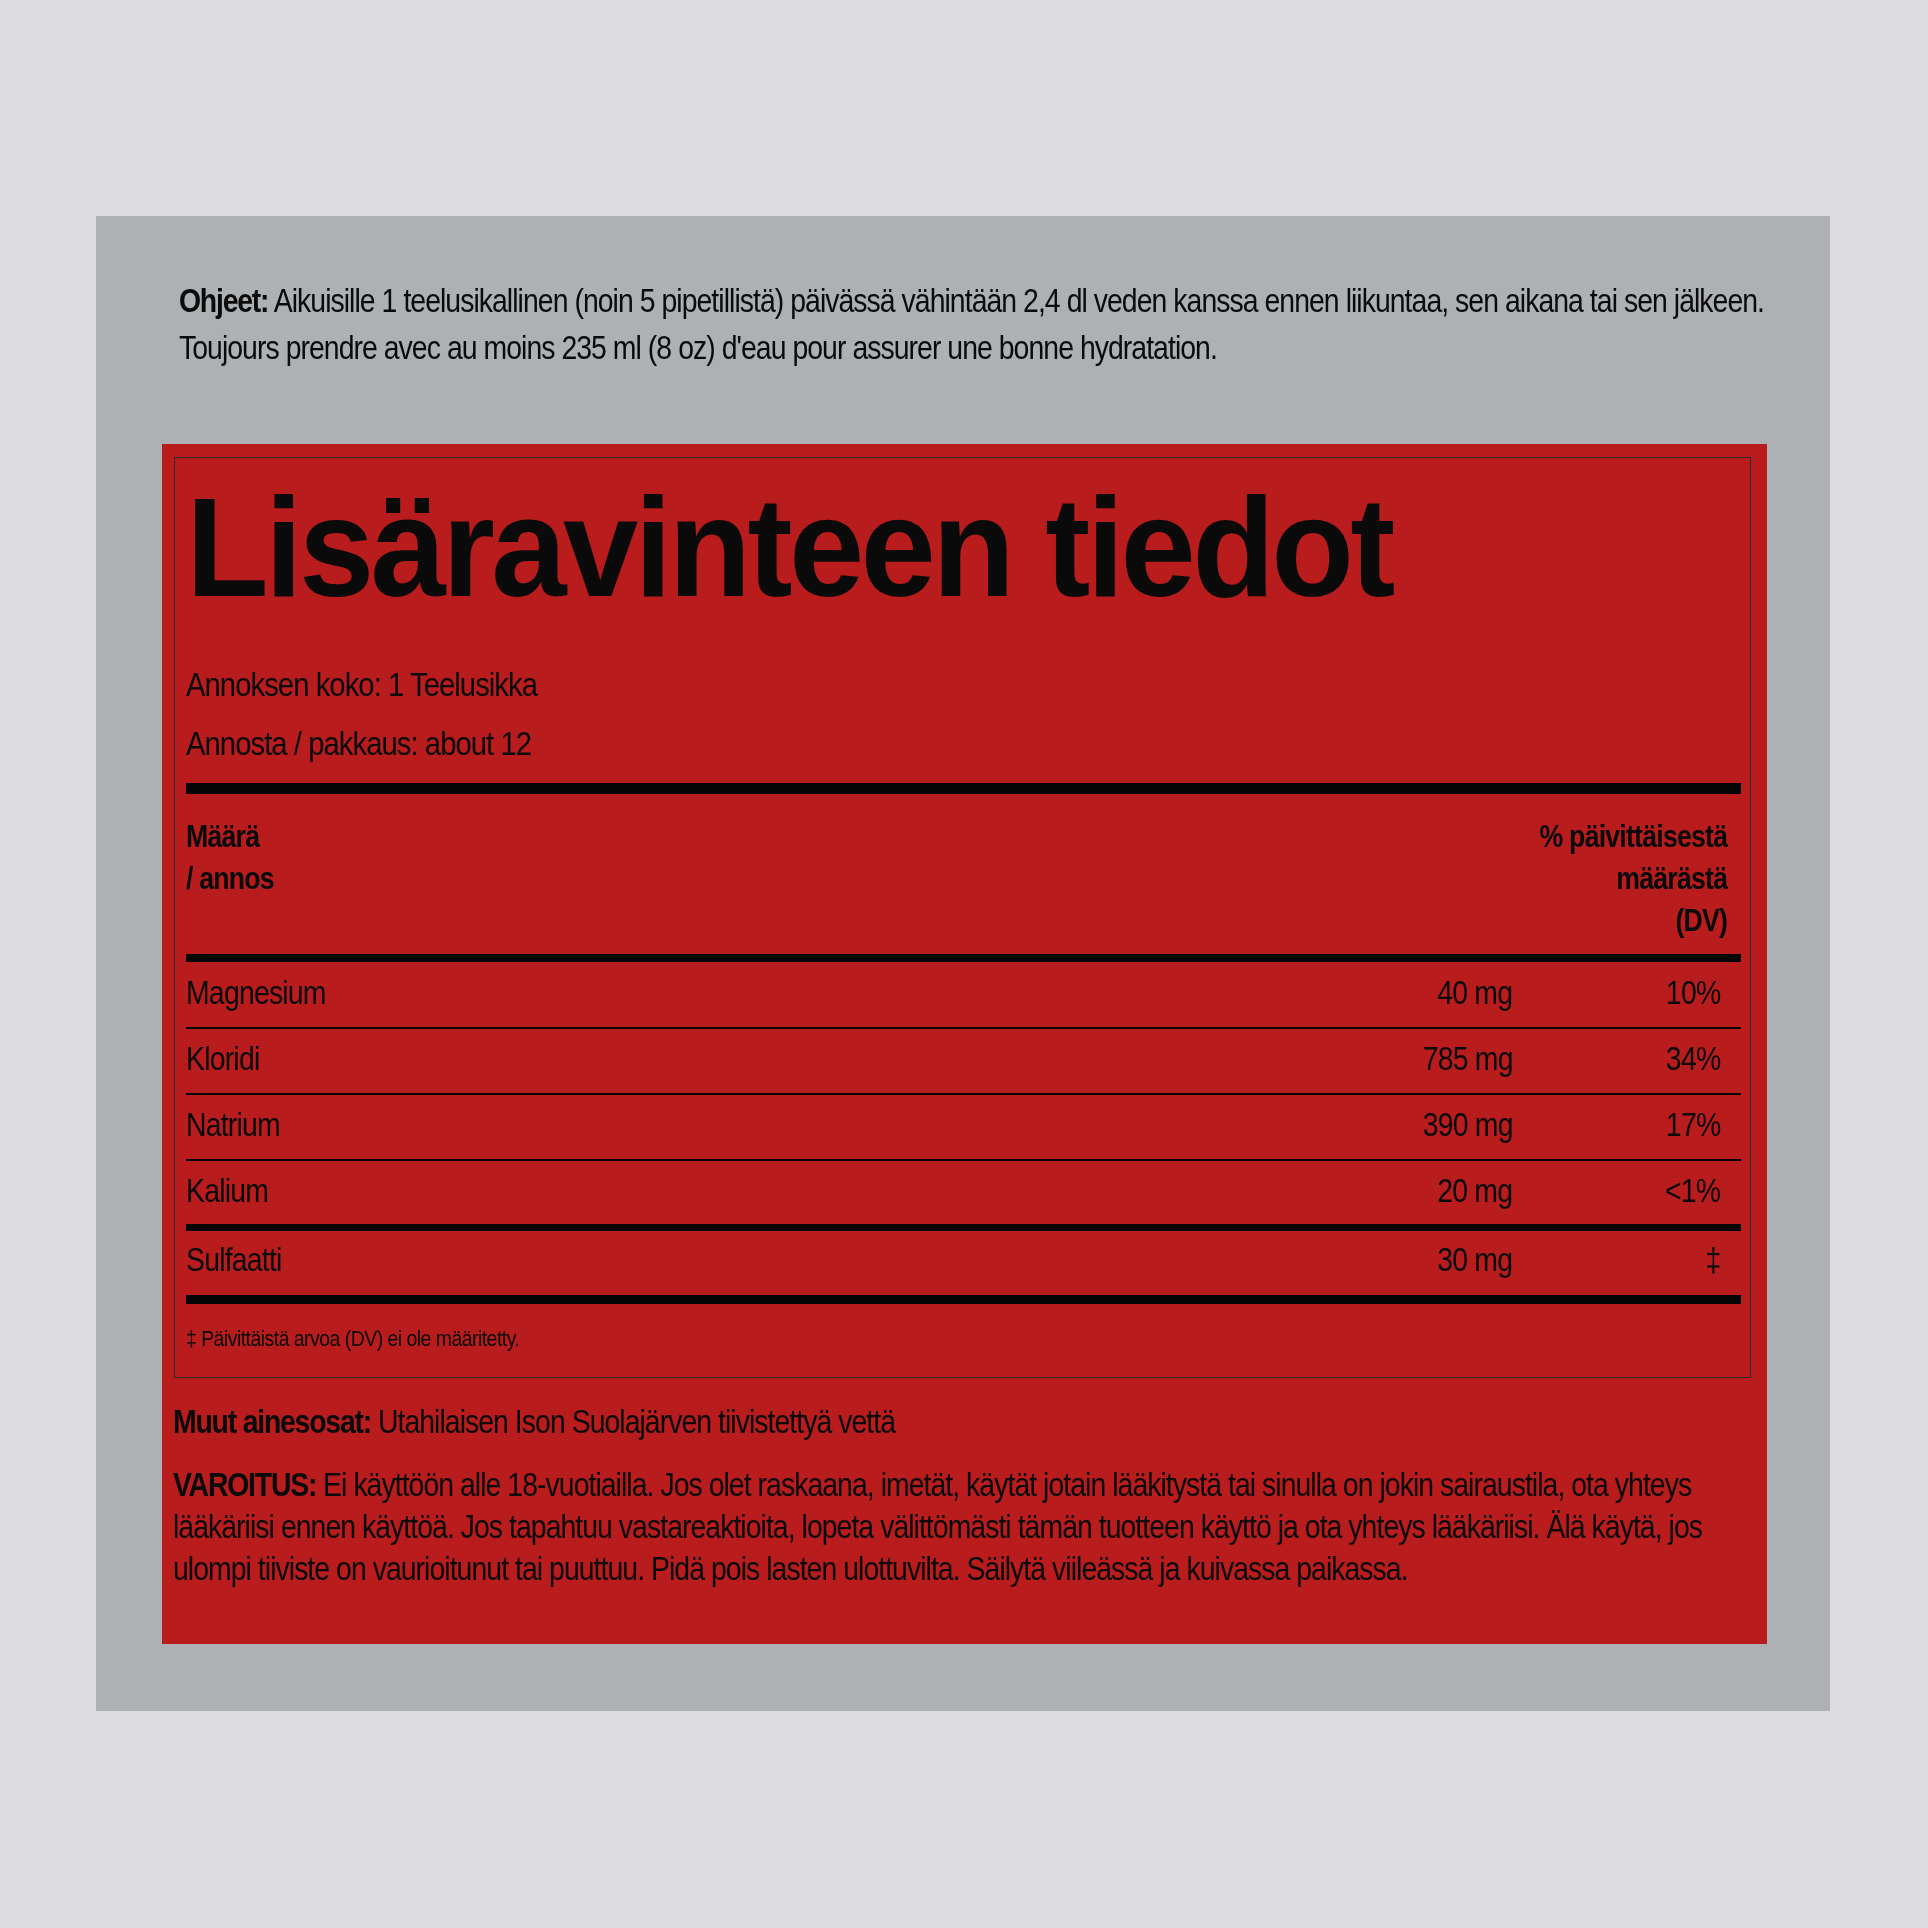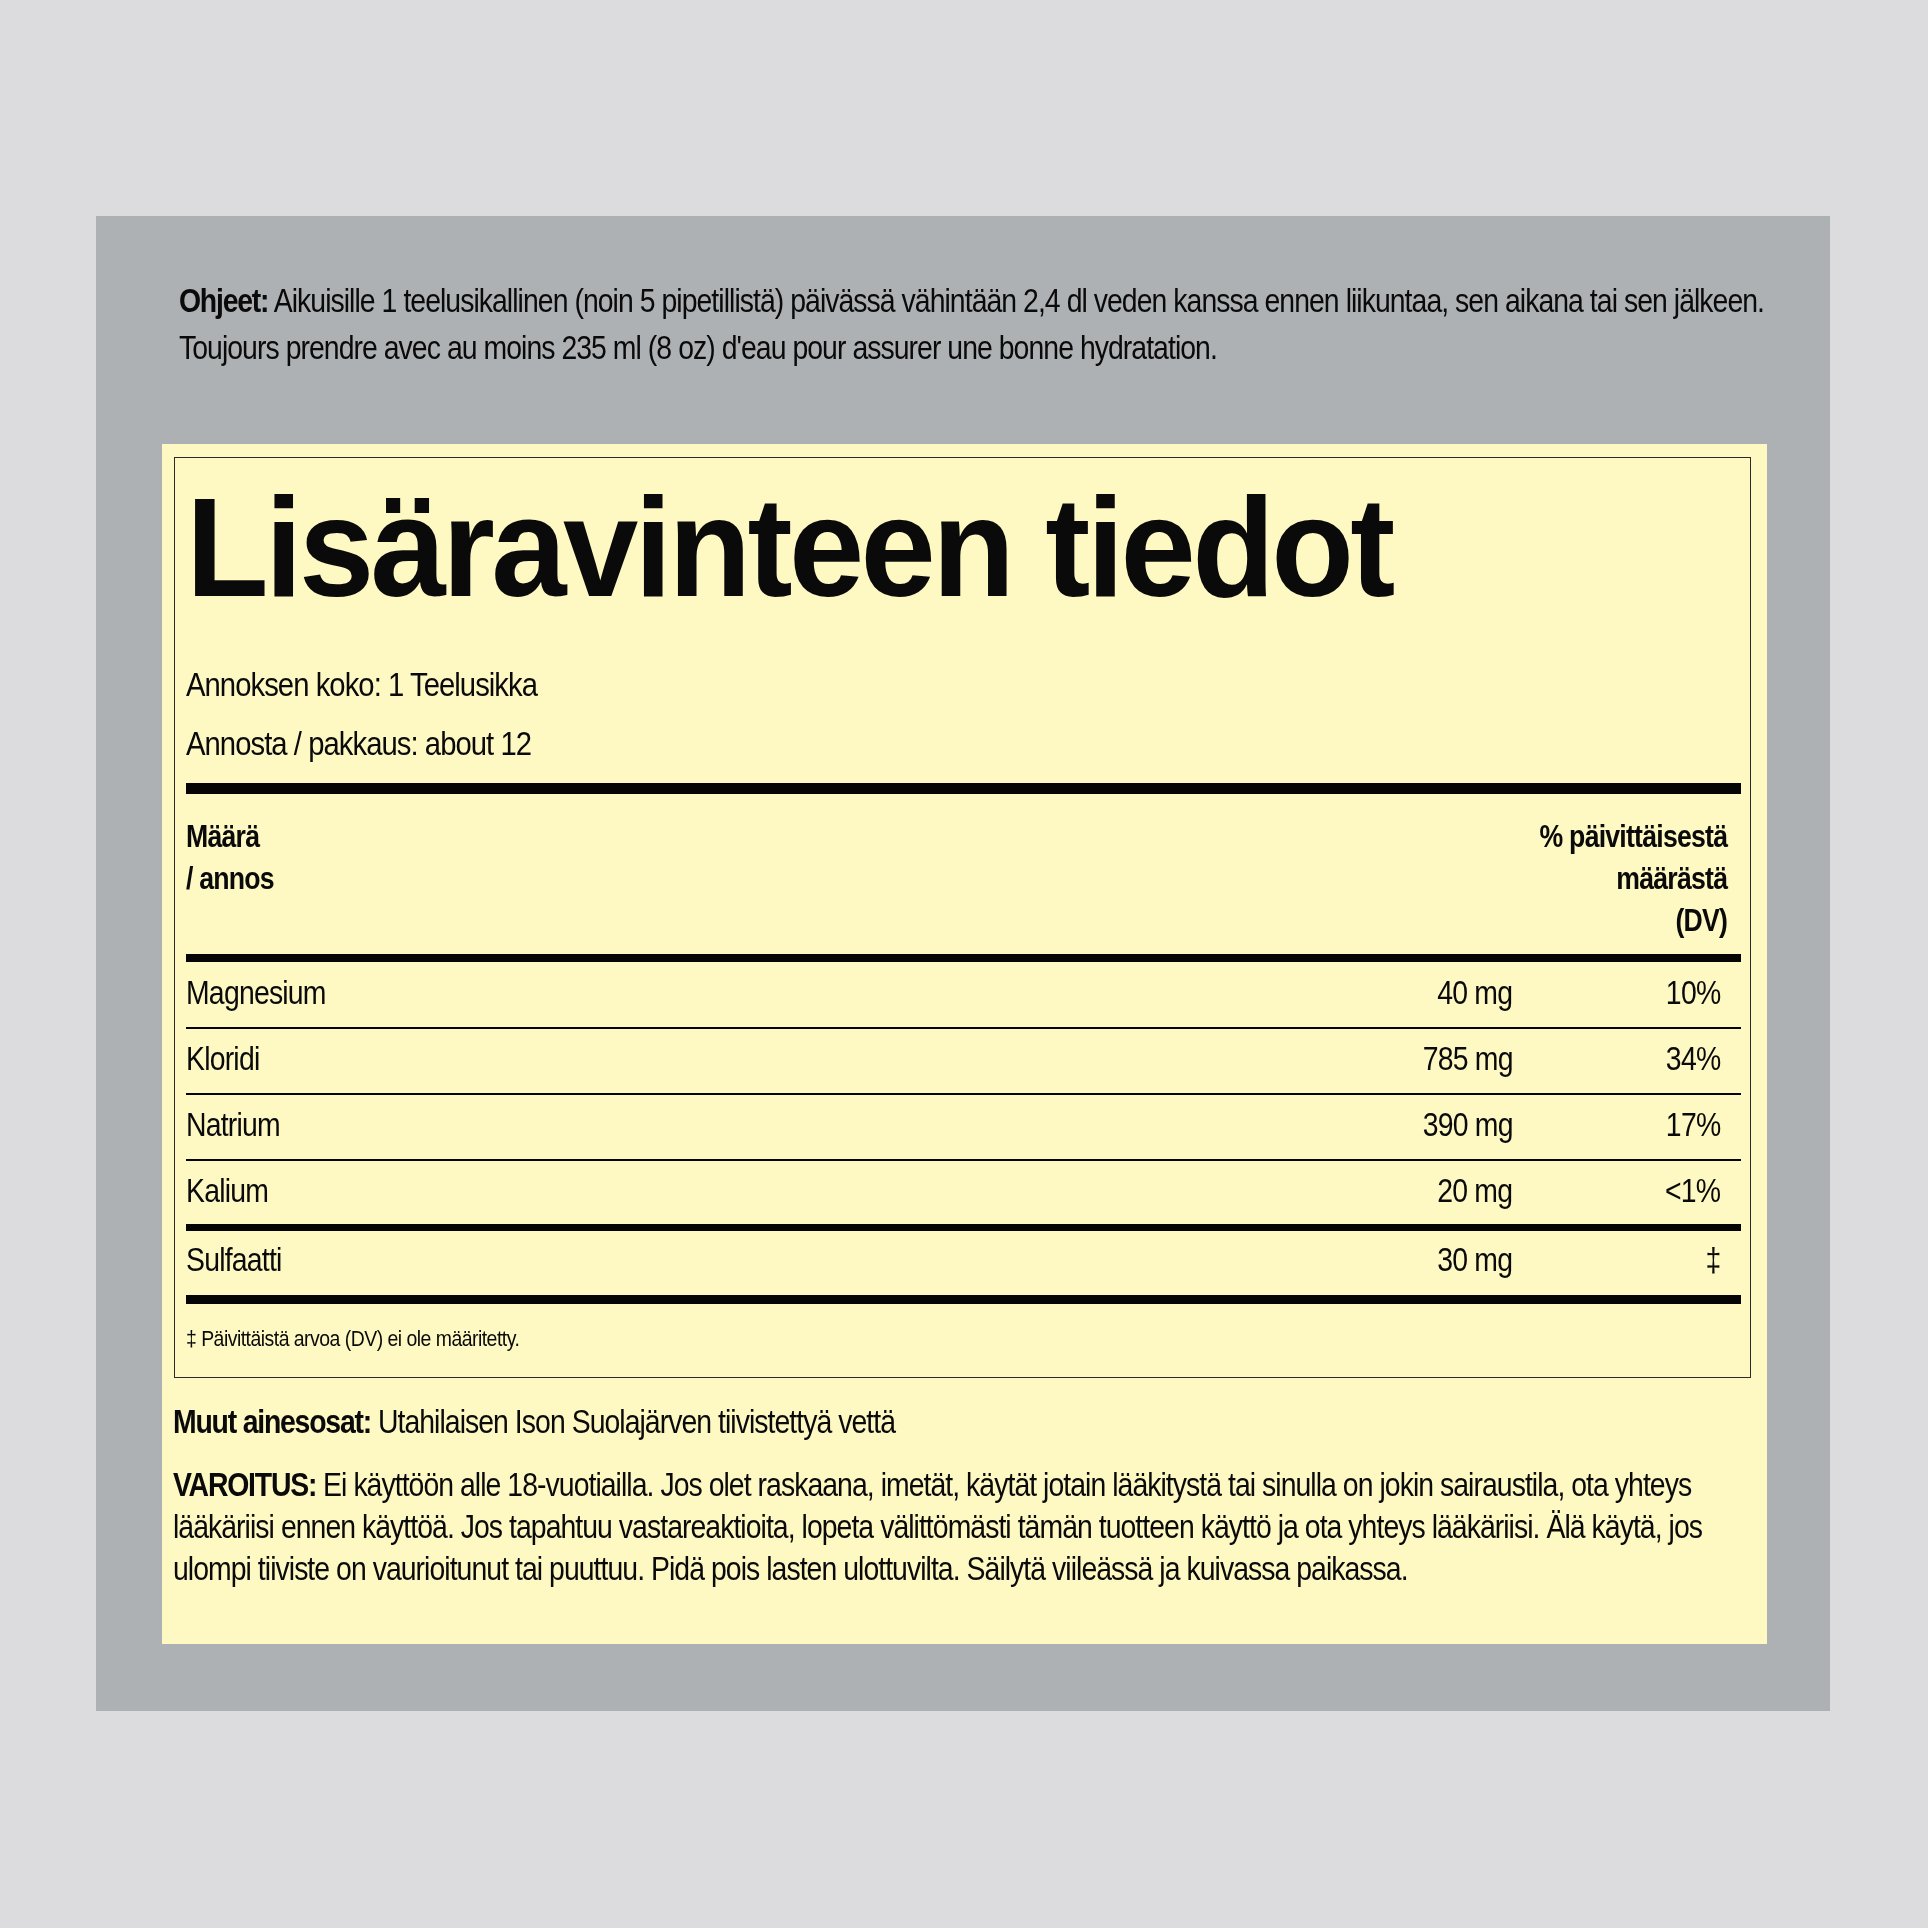--- a/index.html
+++ b/index.html
@@ -21,21 +21,21 @@
       width: 1582px;
       font-size: 33px; line-height: 47px;
       letter-spacing: -1.1px;
       transform: scaleX(0.86); transform-origin: left top;
       width: 1846px;
     }
     .b { font-weight: 700; letter-spacing: -1.4px; }
     .card {
       position: absolute; left: 162px; top: 444px;
       width: 1605px; height: 1200px;
-      background: #fef9c3;
+      background: #b91c1c;
     }
     .facts {
       position: absolute; left: 12.2px; top: 13px;
       width: 1577px; height: 921px;
       border: 1.9px solid #2b2b2b;
       box-sizing: border-box;
     }
     .title {
       position: absolute; left: 11.3px; top: 19px;
       font-size: 141px; font-weight: 700; line-height: 141px;

